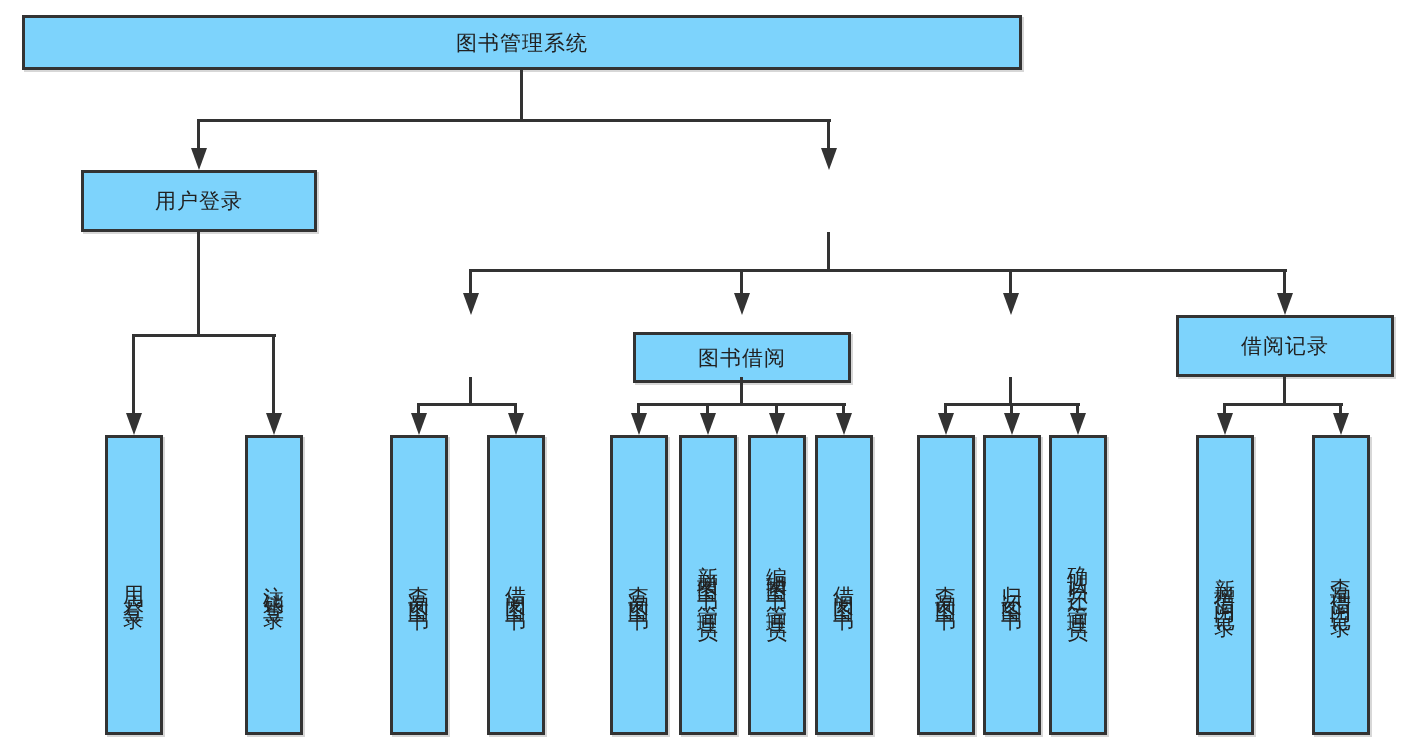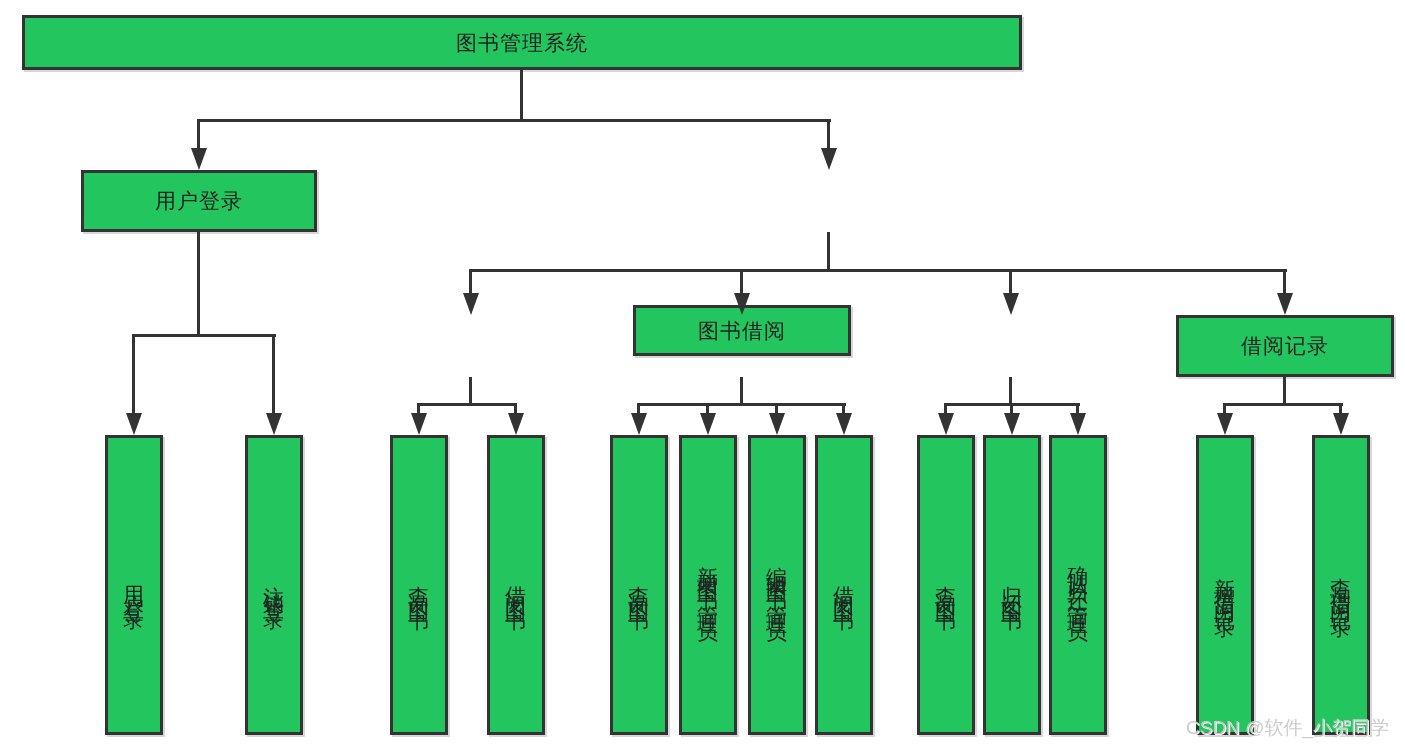--- a/index.html
+++ b/index.html
@@ -14,21 +14,21 @@
     position:relative;
     width:1405px;height:747px;
     background:var(--background);
     font-family:"Liberation Sans", sans-serif;
     overflow:hidden;
   }
   .node{
     position:absolute;
     box-sizing:border-box;
     border:3px solid var(--border);
-    background:#22c55e;
+    background:#7dd3fc;
     display:flex;
     align-items:center;
     justify-content:center;
     color:var(--text);
     box-shadow:2px 2px 0 rgba(140,140,140,0.35);
   }
   .node .lbl{
     font-size:21px;
     letter-spacing:1px;
     white-space:nowrap;
@@ -66,21 +66,21 @@
 <div class="stage">
 
   <div class="node" style="left:22px;top:15px;width:1000px;height:55px">
     <span class="lbl">图书管理系统</span>
   </div>
 
   <div class="node" style="left:81px;top:170px;width:236px;height:62px">
     <span class="lbl">用户登录</span>
   </div>
 
-  <div class="node" style="left:633px;top:305px;width:218px;height:51px">
+  <div class="node" style="left:633px;top:332px;width:218px;height:51px">
     <span class="lbl">图书借阅</span>
   </div>
   <div class="node" style="left:1176px;top:315px;width:218px;height:62px">
     <span class="lbl">借阅记录</span>
   </div>
 
   <div class="node vert" style="left:105px;top:435px;width:58px;height:300px">
     <span class="lbl">用户登录</span>
   </div>
   <div class="node vert" style="left:245px;top:435px;width:58px;height:300px">
@@ -176,14 +176,13 @@
   <div class="vline" style="left:1076px;top:403px;height:12px"></div>
   <div class="arrow" style="left:1070px;top:413px"></div>
 
   <div class="vline" style="left:1283px;top:377px;height:29px"></div>
   <div class="hline" style="left:1223px;top:403px;width:120px"></div>
   <div class="vline" style="left:1223px;top:403px;height:12px"></div>
   <div class="arrow" style="left:1217px;top:413px"></div>
   <div class="vline" style="left:1339px;top:403px;height:12px"></div>
   <div class="arrow" style="left:1333px;top:413px"></div>
 
-  <div class="watermark">CSDN @软件_小贺同学</div>
 </div>
 
 </body></html>

